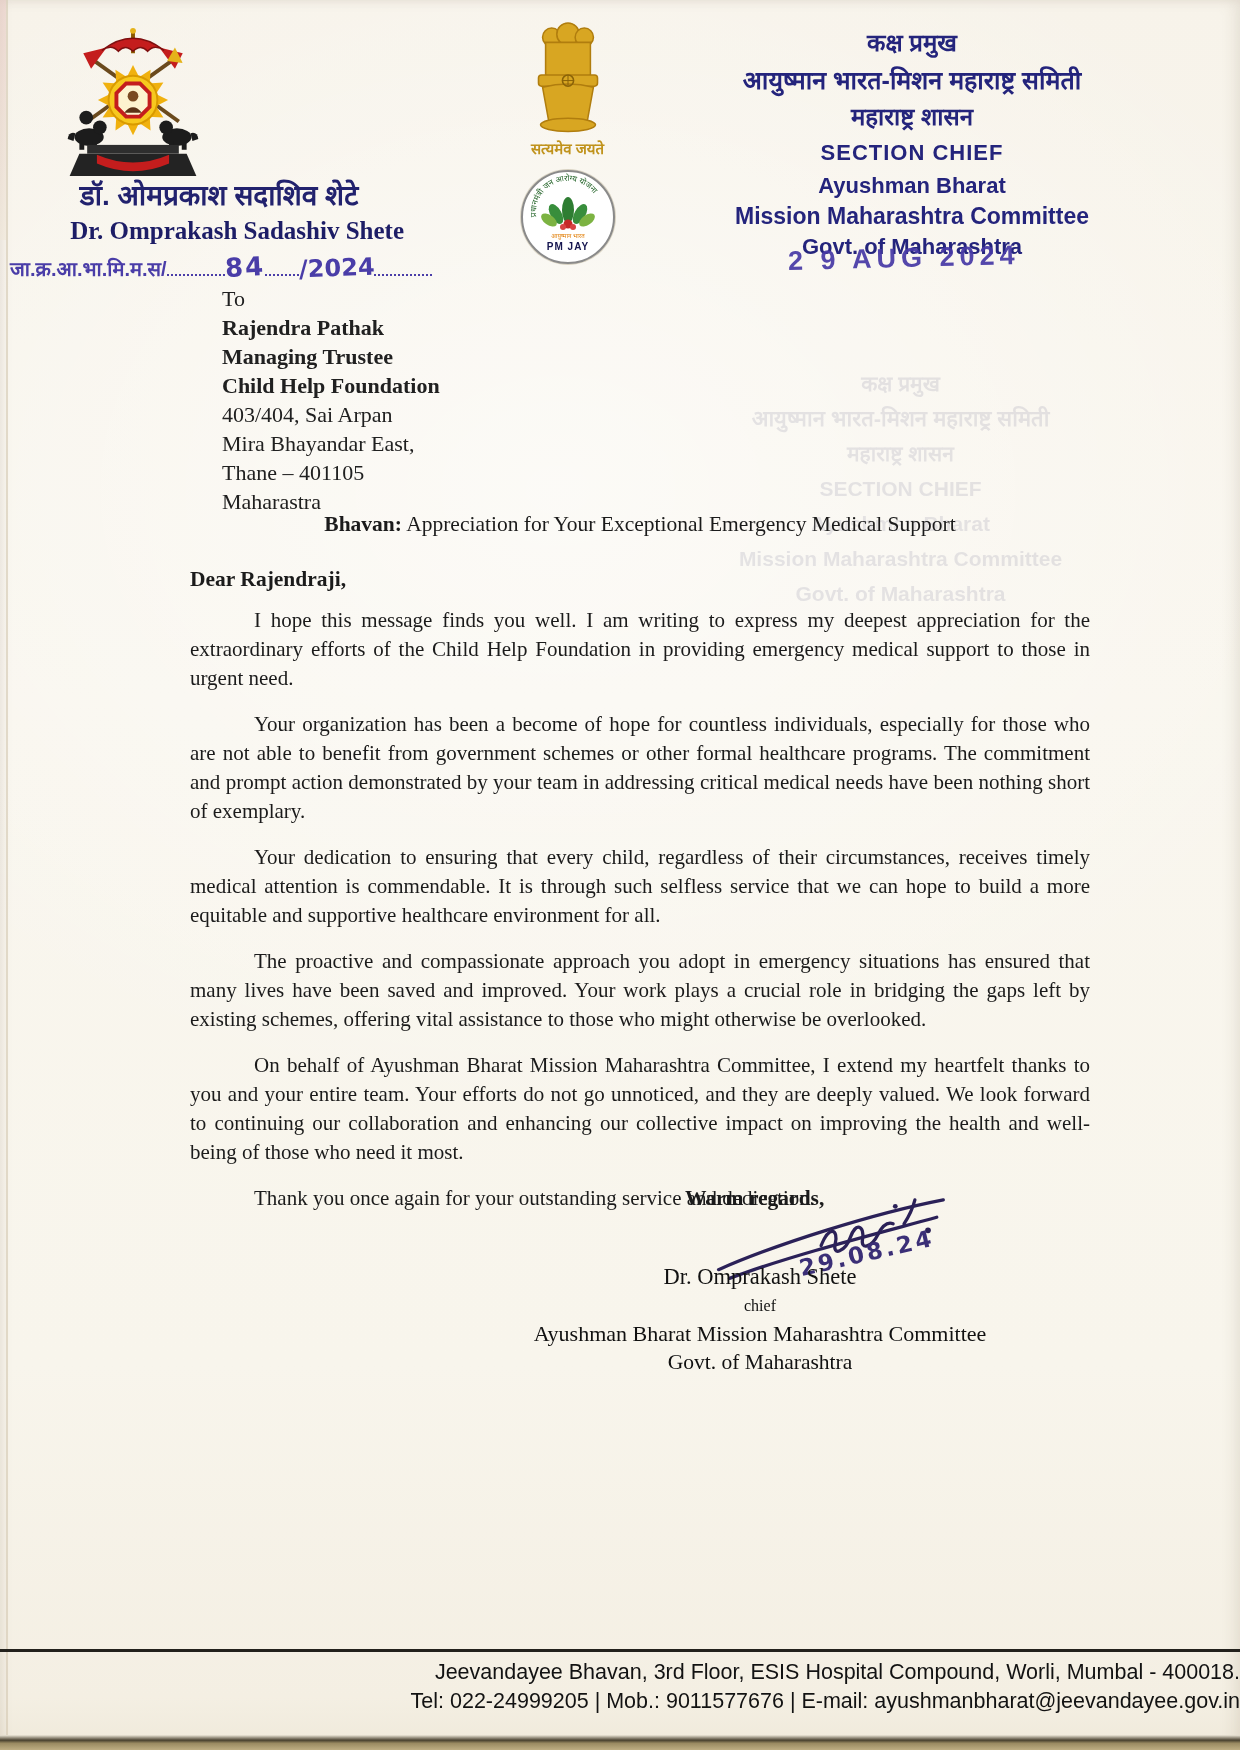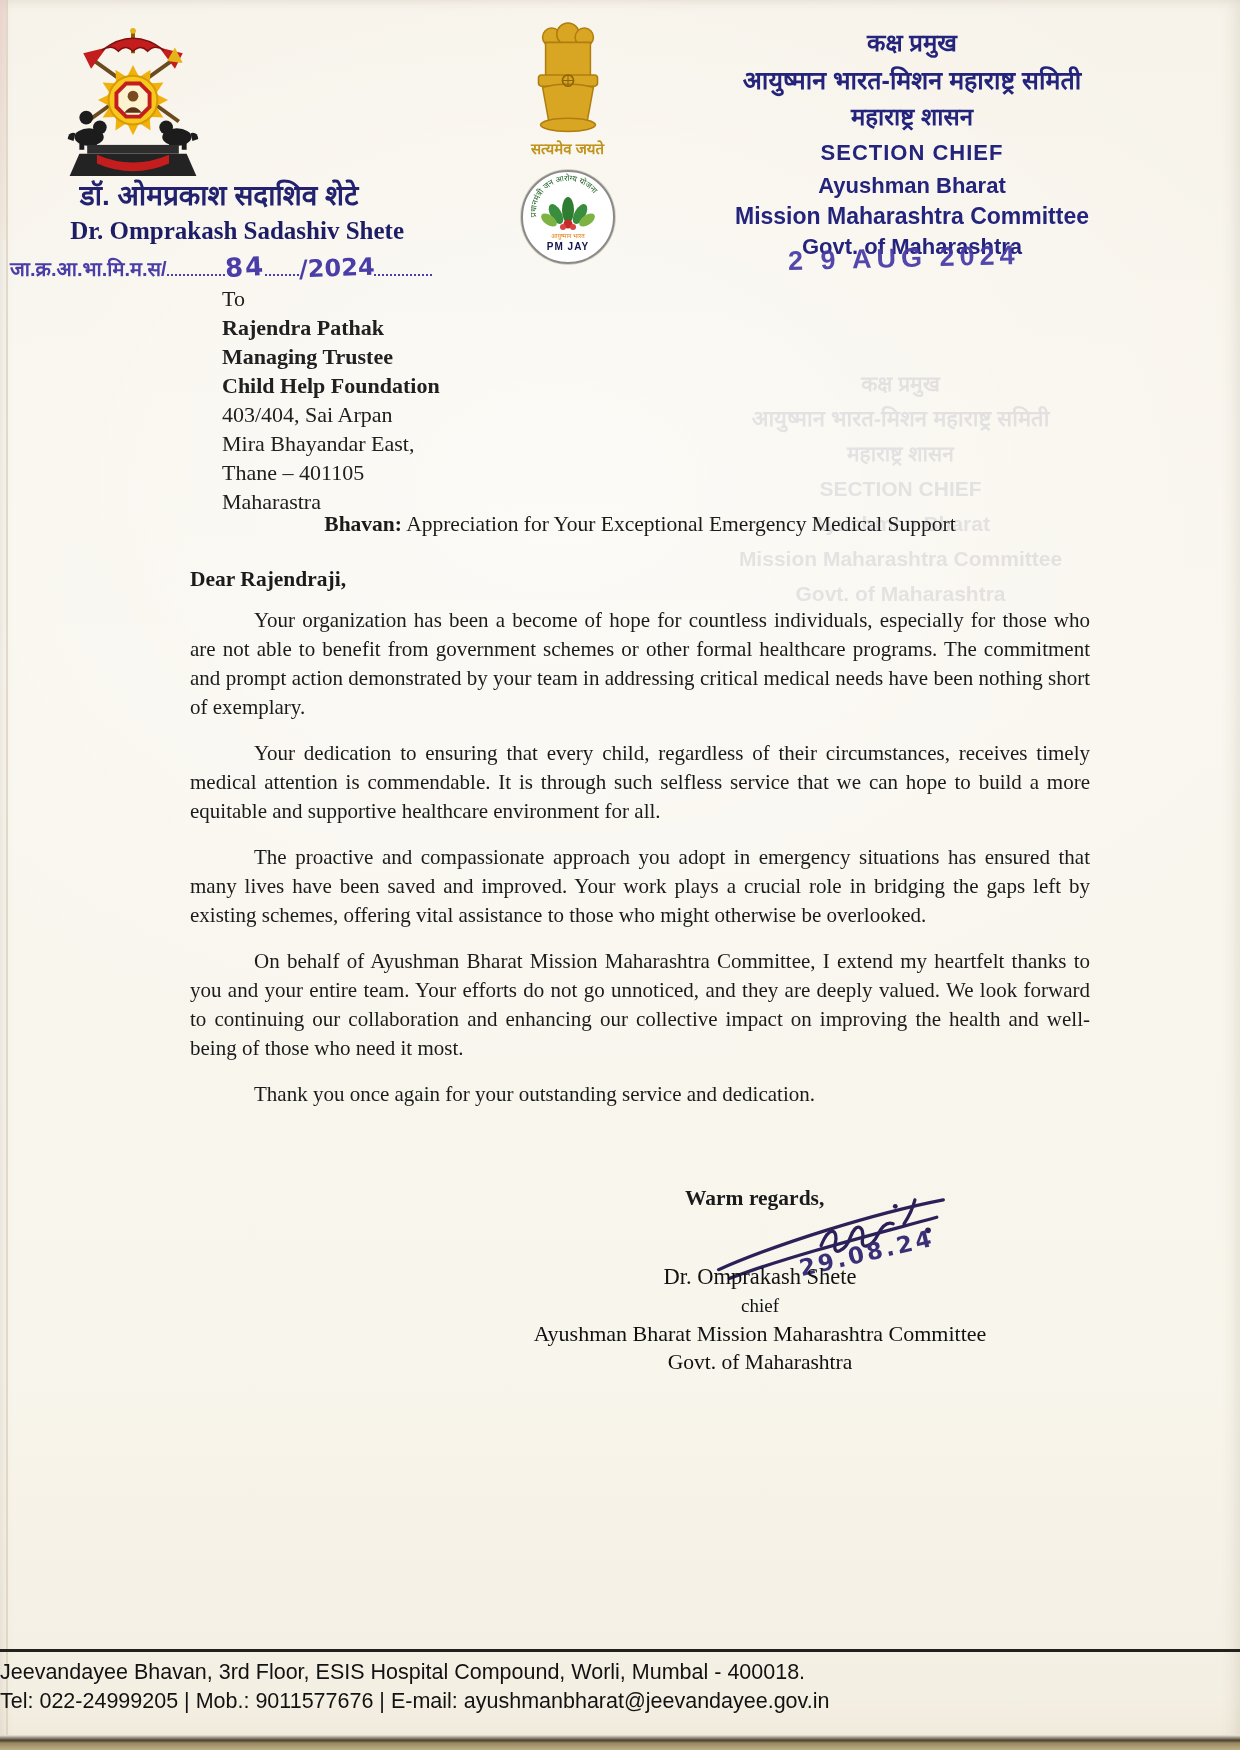--- a/index.html
+++ b/index.html
@@ -57,26 +57,26 @@
   .salutation{font-weight:bold;font-size:21.5px;margin:12px 0 14px 0;}
   .body-col p.para{font-size:21px;line-height:29px;text-align:justify;text-indent:64px;margin:0 0 17px 0;}
   .thanks{margin-top:6px;}
   
   .regards{position:absolute;left:685px;top:1186px;font:bold 21.5px "Liberation Serif",serif;}
   .sig-wrap{position:absolute;left:712px;top:1188px;width:250px;height:110px;}
   .sig-date{position:absolute;left:86px;top:52px;color:#3b2f77;
     font:bold 23px "DejaVu Sans",sans-serif;letter-spacing:3px;transform:rotate(-13deg);white-space:nowrap;}
   .sign-block{position:absolute;left:420px;top:1262px;width:680px;text-align:center;font-weight:normal;color:#111;}
   .sign-block .n1{font-size:22.5px;line-height:30px;}
-  .sign-block .n2{font-size:19px;line-height:27px;}
+  .sign-block .n2{font-size:16px;line-height:27px;}
   .sign-block .n3{font-size:22px;line-height:29px;}
   .sign-block .n4{font-size:21.5px;line-height:28px;}
   
   .footer-rule{position:absolute;left:0;top:1649px;width:1240px;height:3px;background:#23211c;}
-  .footer{position:absolute;left:0;top:1658px;width:1240px;text-align:left;color:#121212;
+  .footer{position:absolute;left:0;top:1658px;width:1240px;text-align:right;color:#121212;
     font-family:"Liberation Sans",sans-serif;font-weight:500;}
   .footer .f1{font-size:21.5px;line-height:29px;}
   .footer .f2{font-size:21.5px;line-height:29px;}
 </style>
 </head>
 <body>
 
 <div id="page">
 
   <div class="edge-crease"></div>
@@ -214,20 +214,21 @@
     <div>Mira Bhayandar East,</div>
     <div>Thane – 401105</div>
     <div>Maharastra</div>
   </div>
 
   <div class="body-col">
     <div class="subject">
       <span class="lbl">Bhavan:</span><span> Appreciation for Your Exceptional Emergency Medical Support</span>
     </div>
     <div class="salutation">Dear Rajendraji,</div>
+    <p class="para">I hope this message finds you well. I am writing to express my deepest appreciation for the extraordinary efforts of the Child Help Foundation in providing emergency medical support to those in urgent need.</p>
     <p class="para">Your organization has been a become of hope for countless individuals, especially for those who are not able to benefit from government schemes or other formal healthcare programs. The commitment and prompt action demonstrated by your team in addressing critical medical needs have been nothing short of exemplary.</p>
     <p class="para">Your dedication to ensuring that every child, regardless of their circumstances, receives timely medical attention is commendable. It is through such selfless service that we can hope to build a more equitable and supportive healthcare environment for all.</p>
     <p class="para">The proactive and compassionate approach you adopt in emergency situations has ensured that many lives have been saved and improved. Your work plays a crucial role in bridging the gaps left by existing schemes, offering vital assistance to those who might otherwise be overlooked.</p>
     <p class="para">On behalf of Ayushman Bharat Mission Maharashtra Committee, I extend my heartfelt thanks to you and your entire team. Your efforts do not go unnoticed, and they are deeply valued. We look forward to continuing our collaboration and enhancing our collective impact on improving the health and well-being of those who need it most.</p>
     <p class="para thanks">Thank you once again for your outstanding service and dedication.</p>
   </div>
 
   <div class="regards">Warm regards,</div>
 
   <div class="sig-wrap">

